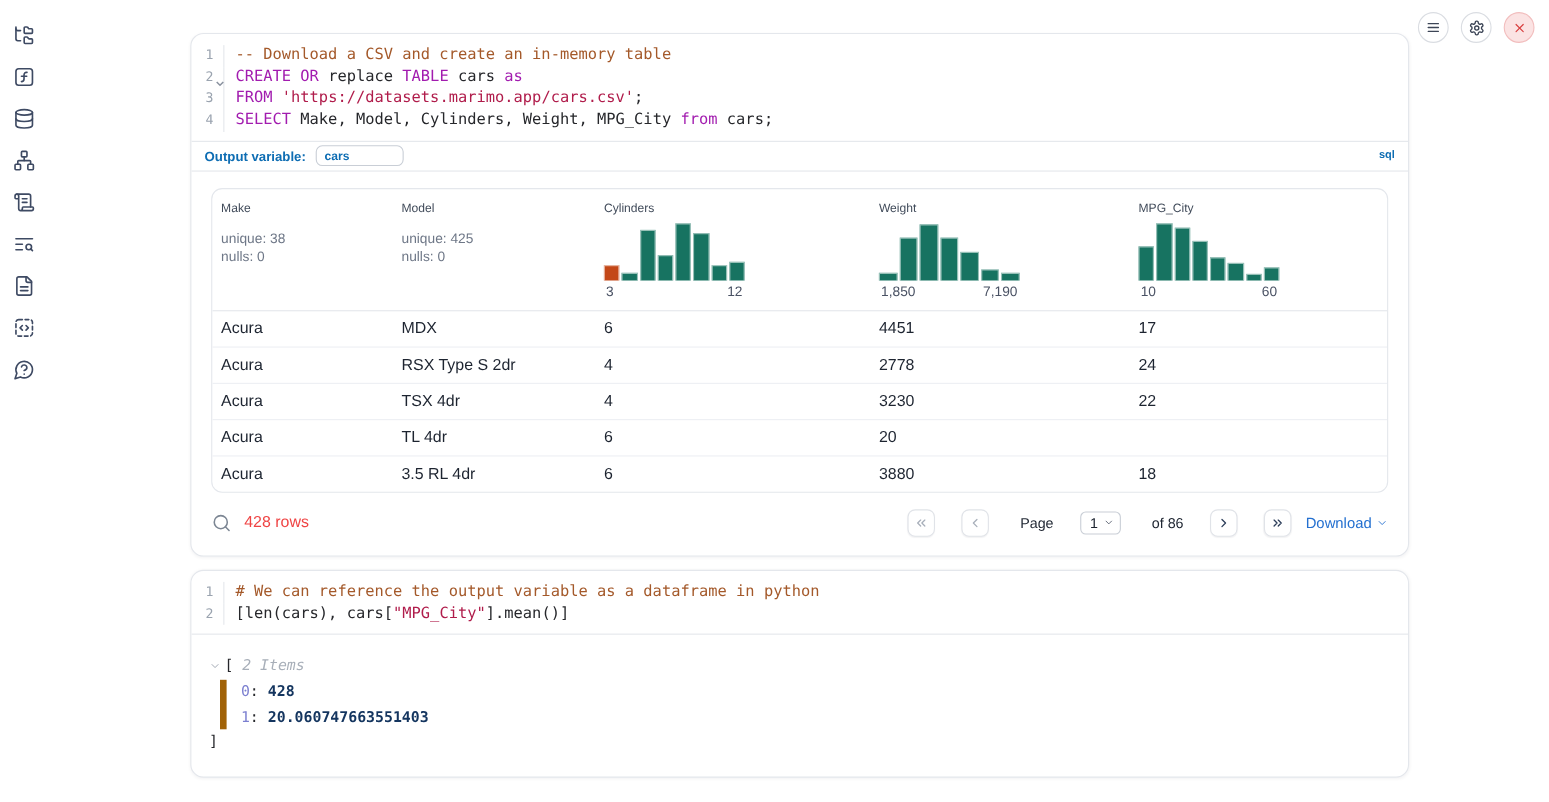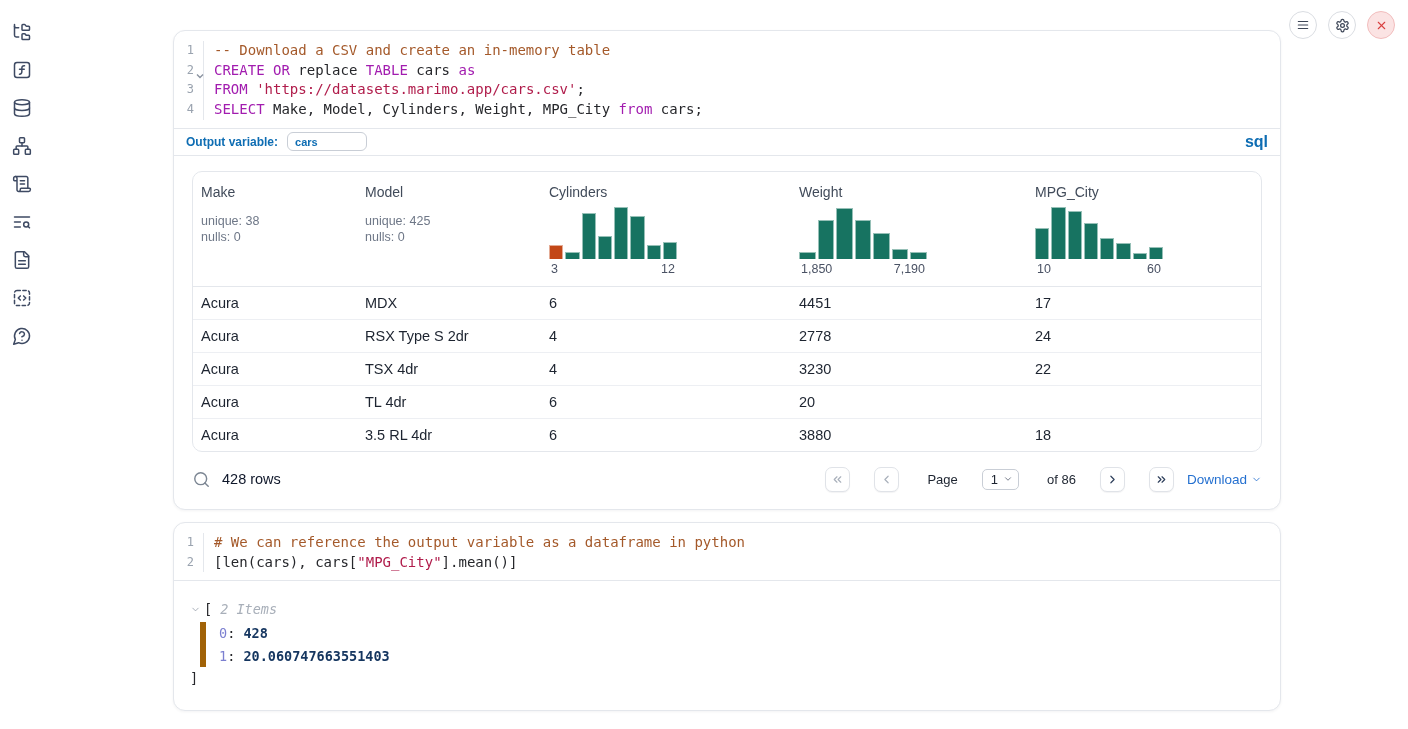--- a/index.html
+++ b/index.html
@@ -31,45 +31,45 @@
   .code-text { padding-left:10px; white-space:pre; }
   .tok-comment { color:#A4592A; }
   .tok-keyword { color:#a21caf; }
   .tok-string  { color:#B01C4B; }
   .tok-plain   { color:#26272B; }
 
   
   .ov-bar { border-top:1px solid #E4E7EC; display:flex; align-items:center; padding:4px 12px; height:27px; }
   .ov-label { color:#0E6DB3; font-weight:700; font-size:12px; }
   .ov-input { margin-left:9px; width:80px; height:19px; border:1px solid #C9CED6; border-radius:6px; color:#0E6DB3; font-weight:700; font-size:11px; padding:0 7px; font-family:"Liberation Sans",sans-serif; outline:none; background:#fff; }
-  .lang-badge { margin-left:auto; color:#0E6DB3; font-weight:700; font-size:16px; background:none; border:none; cursor:pointer; font-family:"Liberation Sans",sans-serif; }
+  .lang-badge { margin-left:auto; color:#0E6DB3; font-weight:700; font-size:10px; background:none; border:none; cursor:pointer; font-family:"Liberation Sans",sans-serif; }
   .output-divider { border-top:1px solid #E4E7EC; }
 
   
   .table-wrap { padding:15px 18px 0 18px; }
   .data-table { border:1px solid #E4E7EC; border-radius:10px; overflow:hidden; }
   .tgrid { display:grid; grid-template-columns:164px 184px 250px 236px 1fr; }
   .thead { border-bottom:1px solid #E4E7EC; }
   .th { padding:12px 8px 10px 8px; cursor:pointer; }
-  .th-name { font-size:14px; color:#414B5A; }
+  .th-name { font-size:11px; color:#414B5A; }
   .th-stats { margin-top:13px; font-size:12.5px; color:#6E7787; line-height:1.32; }
   .hist { margin-top:5px; width:128px; }
   .hist-bars { display:flex; align-items:flex-end; gap:2px; height:54px; }
   .hist-bar { flex:1; background:#177361; border:1px solid rgba(255,255,255,.55); border-bottom:none; }
   .hist-bar.bar-orange { background:#C34717; }
   .hist-axis { display:flex; justify-content:space-between; font-size:12.5px; color:#4A5264; margin-top:3px; padding:0 2px; }
   .trow { border-bottom:1px solid #EDEFF3; }
   .trow:last-child { border-bottom:none; }
   .td { padding:8px 8px; font-size:14.5px; color:#1D2430; }
 
   
   .table-footer { display:flex; align-items:center; padding:15px 18px 17px 18px; }
   .search-btn { background:none; border:none; cursor:pointer; display:flex; padding:0; }
   .search-btn svg { stroke:#7C8693; fill:none; stroke-width:1.8; stroke-linecap:round; }
-  .rowcount { font-size:14.5px; color:#0f172a; margin-left:11px; }
+  .rowcount { font-size:14.5px; color:#ef4444; margin-left:11px; }
   .pager { margin-left:auto; display:flex; align-items:center; gap:24px; }
   .pg-btn { width:25px; height:25px; border:1px solid #E0E3E8; border-radius:7px; background:#fff; display:flex; align-items:center; justify-content:center; cursor:pointer; box-shadow:0 1px 1px rgba(16,24,40,.05); padding:0; }
   .pg-btn svg { fill:none; stroke-width:2.2; stroke-linecap:round; stroke-linejoin:round; }
   .pg-btn.disabled svg { stroke:#A9B0BB; }
   .pg-btn.enabled svg { stroke:#2E3F5B; }
   .pg-label { font-size:13px; color:#1D2430; margin-left:4px; }
   .page-select { display:flex; align-items:center; gap:5px; border:1px solid #C9CED6; border-radius:5px; height:21px; padding:0 5px 0 8px; font-size:13px; color:#1D2430; cursor:pointer; background:#fff; }
   .page-select svg { stroke:#4A5264; fill:none; stroke-width:1.8; stroke-linecap:round; stroke-linejoin:round; }
   .download-link { margin-left:13px; display:flex; align-items:center; gap:4px; color:#2470D0; font-size:13.5px; background:none; border:none; cursor:pointer; font-family:"Liberation Sans",sans-serif; }
   .download-link svg { stroke:#2470D0; fill:none; stroke-width:1.8; stroke-linecap:round; stroke-linejoin:round; }

